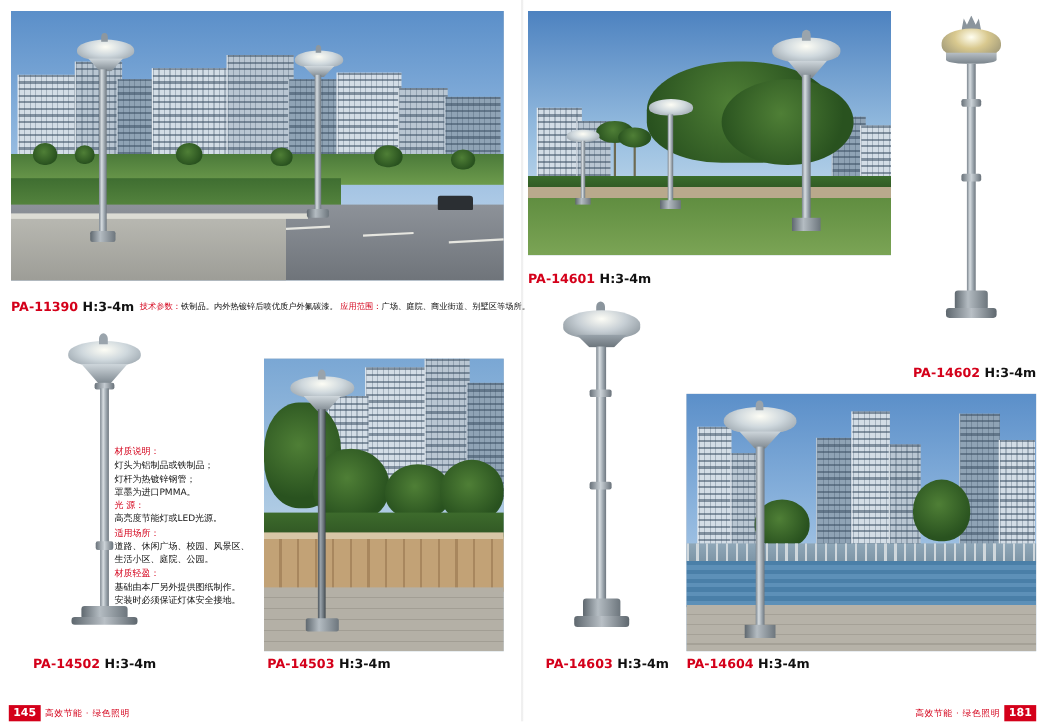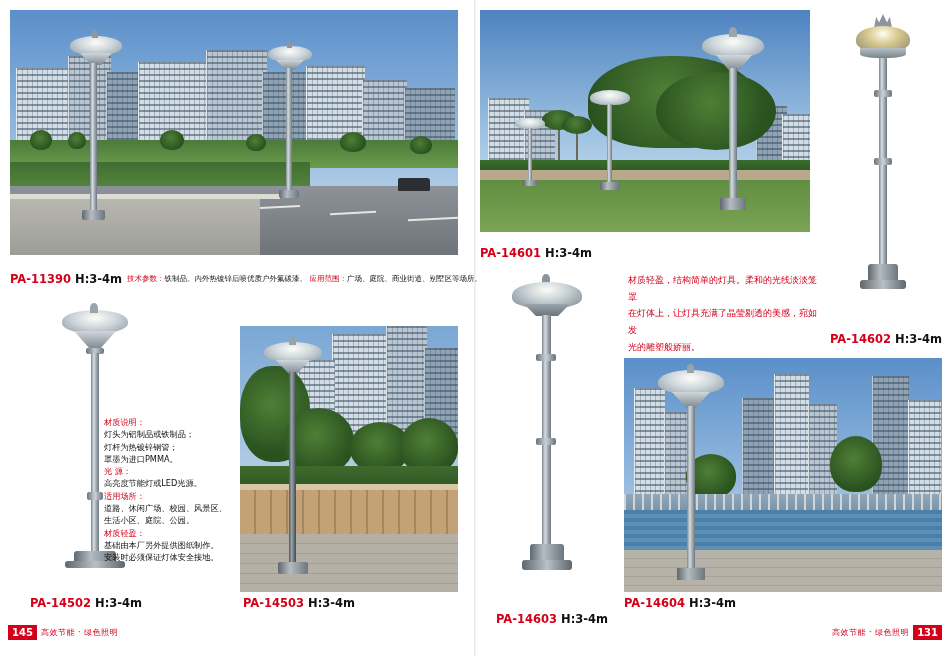--- a/index.html
+++ b/index.html
@@ -61,21 +61,21 @@
     position: absolute;
     font-size: 8.2px;
     color: #111;
     line-height: 1.5;
     width: 140px;
   }
   .textblock .hdr { color: #d4001a; }
   
   .footer-left, .footer-right {
     position: absolute;
-    bottom: 16px;
+    bottom: 0;
     height: 15px;
     display: flex;
     align-items: center;
     font-size: 9px;
   }
   .footer-left { left: 8px; }
   .footer-right { right: 8px; }
   .pgnum {
     background: #d4001a;
     color: #fff;
@@ -241,21 +241,21 @@
     <div class="lamp-head" style="left:52px; top:14px; width:66px; height:23px;"></div>
     <div style="position:absolute; left:80px; top:7px; width:8px; height:10px; background:#9aa4ac; border-radius:50% 50% 0 0;"></div>
     <div class="lamp-cone" style="left:64px; top:35px; width:42px; height:18px; clip-path:polygon(0 0,100% 0,62% 100%,38% 100%);"></div>
     <div style="position:absolute; left:76px; top:52px; width:18px; height:6px; background:linear-gradient(to right,#69727a,#c3cad0,#69727a); border-radius:2px;"></div>
     <div class="post" style="left:81px; top:57px; width:8px; height:200px;"></div>
     <div style="position:absolute; left:77px; top:196px; width:16px; height:8px; background:linear-gradient(to right,#69727a,#cbd2d7,#69727a); border-radius:2px;"></div>
     <div class="base" style="left:64px; top:255px; width:42px; height:12px; border-radius:3px;"></div>
     <div style="position:absolute; left:55px; top:265px; width:60px; height:7px; background:linear-gradient(to right,#5e676e,#b9c0c6,#5e676e); border-radius:3px;"></div>
   </div>
 
-  <div class="textblock" style="left:104px; top:416px;">
+  <div class="textblock" style="left:104px; top:404px;">
     <div class="hdr">材质说明：</div>
     <div>灯头为铝制品或铁制品；</div>
     <div>灯杆为热镀锌钢管；</div>
     <div>罩墨为进口PMMA。</div>
     <div class="hdr">光  源：</div>
     <div>高亮度节能灯或LED光源。</div>
     <div class="hdr">适用场所：</div>
     <div>道路、休闲广场、校园、风景区、</div>
     <div>生活小区、庭院、公园。</div>
     <div class="hdr">材质轻盈：</div>
@@ -367,38 +367,33 @@
     <div style="position:absolute; left:50px; top:150px; width:18px; height:7px; background:linear-gradient(to right,#69727a,#cbd2d7,#69727a); border-radius:2px;"></div>
     <div class="base" style="left:44px; top:256px; width:30px; height:18px; border-radius:3px;"></div>
     <div style="position:absolute; left:36px; top:272px; width:46px; height:9px; background:linear-gradient(to right,#5e676e,#b9c0c6,#5e676e); border-radius:3px;"></div>
   </div>
 
   <div class="caption" style="left:830px; top:332px;">
     <span>PA-14602</span>
     <span class="h">H:3-4m</span>
   </div>
 
-  <div class="redblock" style="left:628px; top:272px;">
-    <div>材质轻盈，结构简单的灯具。柔和的光线淡淡笼罩</div>
-    <div>在灯体上，让灯具充满了晶莹剔透的美感，宛如发</div>
-    <div>光的雕塑般娇丽。</div>
-  </div>
 
   <div class="photo" style="left:480px; top:262px; width:134px; height:330px; background:#ffffff;">
     <div style="position:absolute; left:62px; top:12px; width:8px; height:10px; background:#8b959d; border-radius:50% 50% 0 0;"></div>
     <div class="lamp-head" style="left:32px; top:20px; width:70px; height:26px; border-radius:50% 50% 38% 38%; background:radial-gradient(ellipse at 50% 30%,#fdfdf6,#c6ced4 45%,#7f8990 100%);"></div>
     <div style="position:absolute; left:44px; top:42px; width:46px; height:12px; background:linear-gradient(to bottom,#9aa4ac,#6b747b); clip-path:polygon(0 0,100% 0,74% 100%,26% 100%);"></div>
     <div class="post" style="left:62px; top:53px; width:9px; height:232px;"></div>
     <div style="position:absolute; left:56px; top:92px; width:20px; height:7px; background:linear-gradient(to right,#69727a,#cbd2d7,#69727a); border-radius:2px;"></div>
     <div style="position:absolute; left:56px; top:176px; width:20px; height:7px; background:linear-gradient(to right,#69727a,#cbd2d7,#69727a); border-radius:2px;"></div>
     <div class="base" style="left:50px; top:282px; width:34px; height:18px; border-radius:3px;"></div>
     <div style="position:absolute; left:42px; top:298px; width:50px; height:10px; background:linear-gradient(to right,#5e676e,#b9c0c6,#5e676e); border-radius:3px;"></div>
   </div>
 
-  <div class="caption" style="left:496px; top:612px;">
+  <div class="caption" style="left:496px; top:596px;">
     <span>PA-14603</span>
     <span class="h">H:3-4m</span>
   </div>
 
   <div class="photo" style="left:624px; top:358px; width:318px; height:234px;">
     <div class="sky grad-sky-blue"></div>
 
     <div class="bldg light" style="left:10px; top:30px; width:30px; height:108px;">
         <div class="win"></div>
       </div>
@@ -442,16 +437,16 @@
     <span class="h">H:3-4m</span>
   </div>
 
   <div class="footer-left">
     <span class="pgnum">145</span>
     <span class="foot-txt">高效节能 · 绿色照明</span>
   </div>
 
   <div class="footer-right">
     <span class="foot-txt">高效节能 · 绿色照明</span>
-    <span class="pgnum">131</span>
+    <span class="pgnum">181</span>
   </div>
 
 </div>
 
 </body></html>

